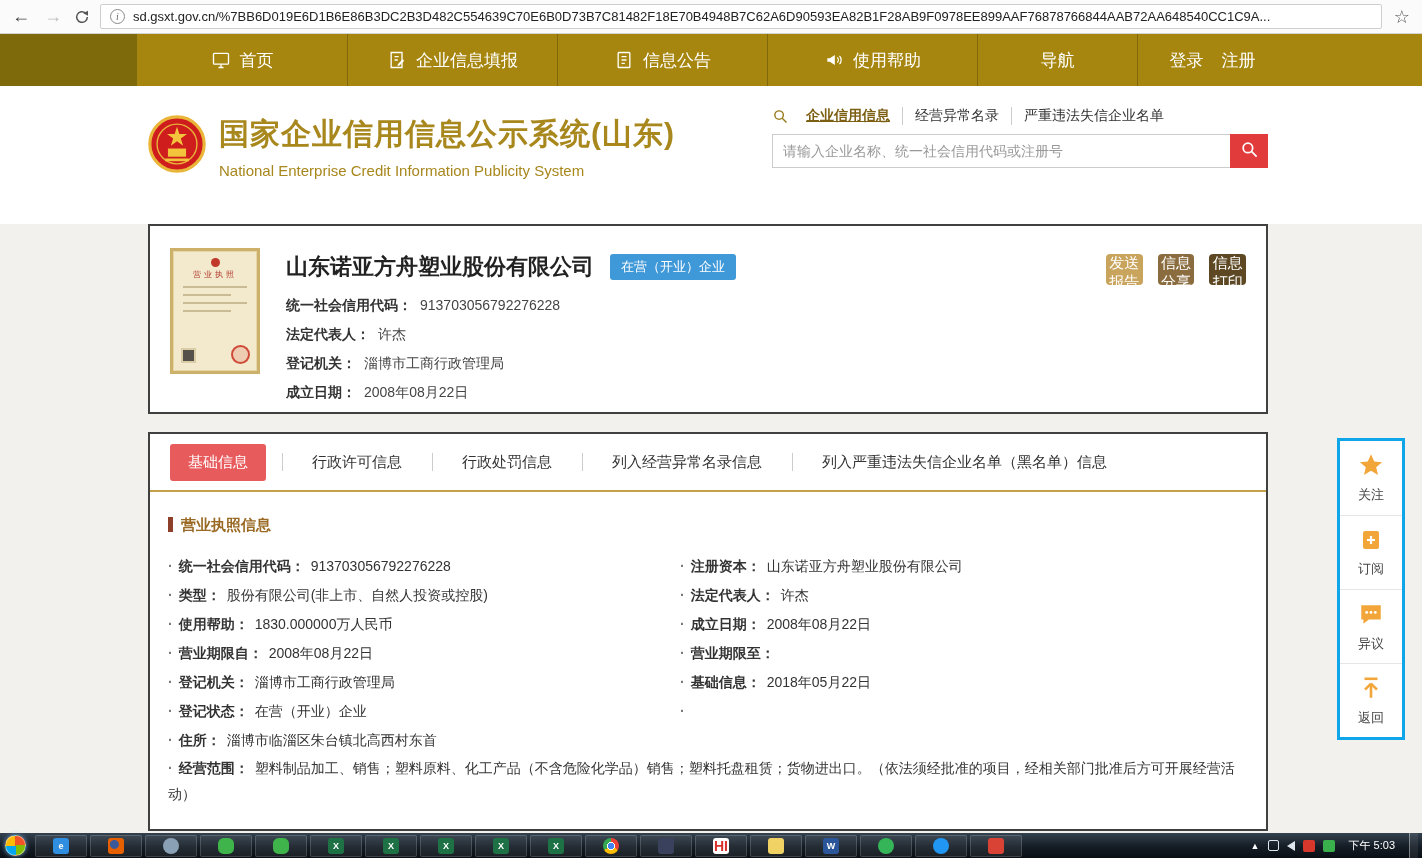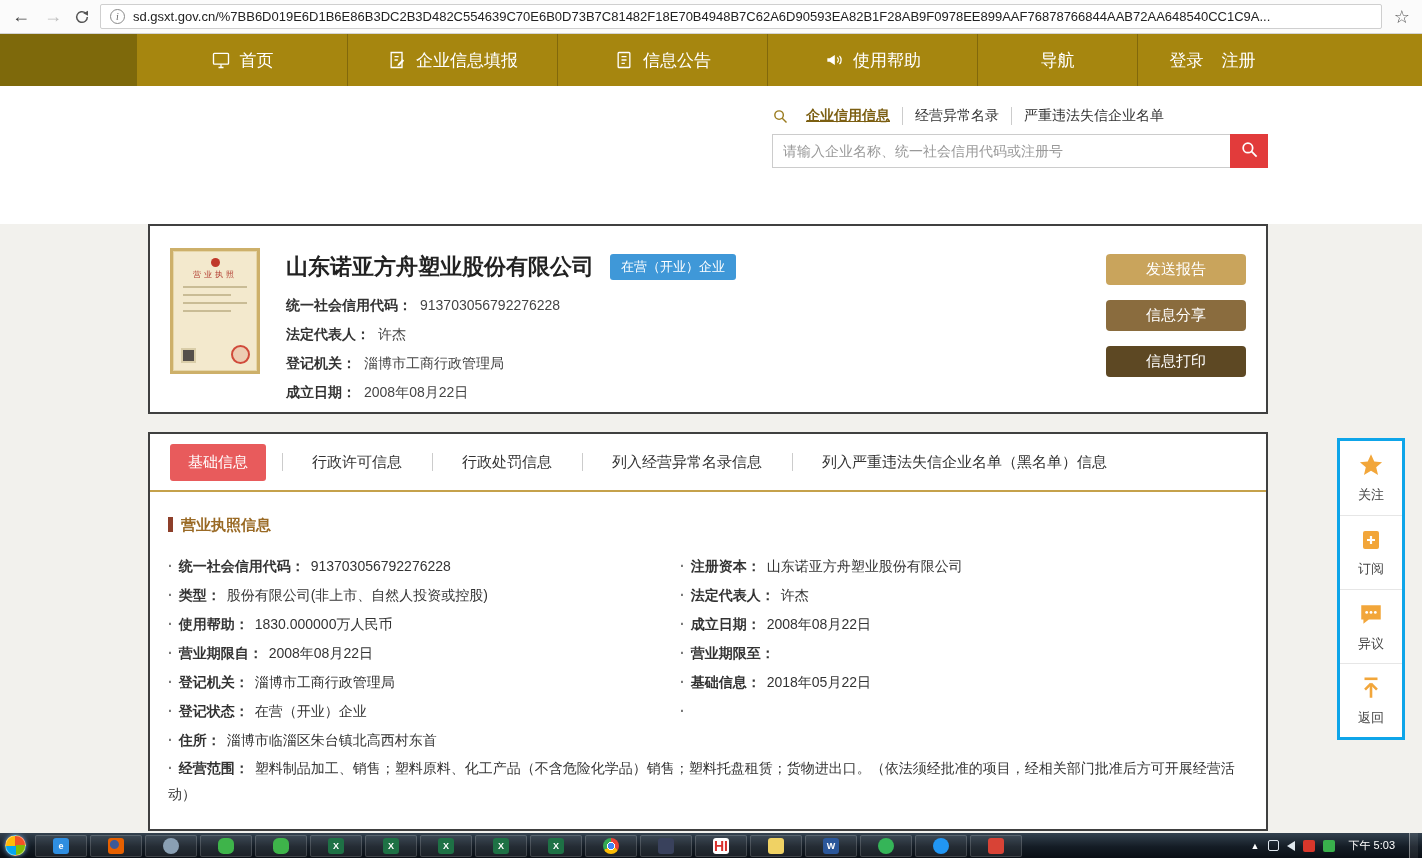--- a/index.html
+++ b/index.html
@@ -61,21 +61,21 @@
   .lic-seal { position:absolute; right:7px; bottom:7px; width:19px; height:19px; border-radius:50%; border:2px solid #d04a3a; background:rgba(208,74,58,.18); }
 
   .cinfo { padding-top:4px; }
   .cname-row { display:flex; align-items:center; gap:16px; }
   .cname { font-size:22px; font-weight:bold; color:#222; }
   .badge { background:#3f98d8; color:#fff; font-size:13px; padding:4px 11px; border-radius:3px; white-space:nowrap; }
   .crow { margin-top:11px; font-size:14px; color:#333; }
   .crow .flabel { font-weight:bold; }
   .crow .fvalue { margin-left:8px; color:#444; }
 
-  .actions { margin-left:auto; width:140px; display:flex; flex-direction:column; gap:15px; padding-top:6px; flex:none; }
+  .actions { margin-left:auto; width:140px; display:flex; flex-direction:row; gap:15px; padding-top:6px; flex:none; }
   .abtn { height:31px; border:none; border-radius:4px; color:#fff; font-size:15px; cursor:pointer; font-family:inherit; }
   .abtn.b0 { background:#c9a45c; }
   .abtn.b1 { background:#8a6c3e; }
   .abtn.b2 { background:#5d4823; }
 
   
   .card2 { height:399px; overflow:hidden; }
   .tabbar { display:flex; align-items:center; height:58px; padding:8px 16px; border-bottom:2px solid #c5a14b; }
   .tab { font-size:15px; color:#333; padding:0 30px; position:relative; cursor:pointer; white-space:nowrap; }
   .tab + .tab::before { content:""; position:absolute; left:0; top:50%; transform:translateY(-50%); width:1px; height:18px; background:#ccc; }
@@ -197,20 +197,36 @@
 
     <div class="nav-login w150">
       <span>登录</span>
       <span>注册</span>
     </div>
 
     <div class="nav-fill"></div>
   </div>
 
   <div class="site-header">
+    <div class="brand">
+      <span>
+        <svg width="58" height="58" viewBox="0 0 64 64">
+          <circle cx="32" cy="32" r="30" fill="#cf1d1d"></circle>
+          <circle cx="32" cy="32" r="30" fill="none" stroke="#e9b63a" stroke-width="3.5"></circle>
+          <circle cx="32" cy="32" r="22" fill="none" stroke="#e9b63a" stroke-width="1.5"></circle>
+          <polygon points="32,13 34.6,21 43,21 36.2,26 38.8,34 32,29 25.2,34 27.8,26 21,21 29.4,21" fill="#f3c53d"></polygon>
+          <rect x="22" y="37" width="20" height="9" fill="#f3c53d"></rect>
+          <rect x="19" y="48" width="26" height="3" fill="#f3c53d"></rect>
+        </svg>
+      </span>
+      <div>
+        <div class="brand-cn">国家企业信用信息公示系统(山东)</div>
+        <div class="brand-en">National Enterprise Credit Information Publicity System</div>
+      </div>
+    </div>
 
     <div class="search-area">
       <div class="search-tabs">
         <span class="mag">
           <svg width="17" height="17" viewBox="0 0 24 24">
               <circle cx="10" cy="10" r="6" fill="none" stroke="#9a7b1e" stroke-width="2"></circle>
               <path d="M14.5 14.5L20.5 20.5" stroke="#9a7b1e" stroke-width="2"></path>
             </svg>
         </span>
         <span class="stab active">企业信用信息</span>

